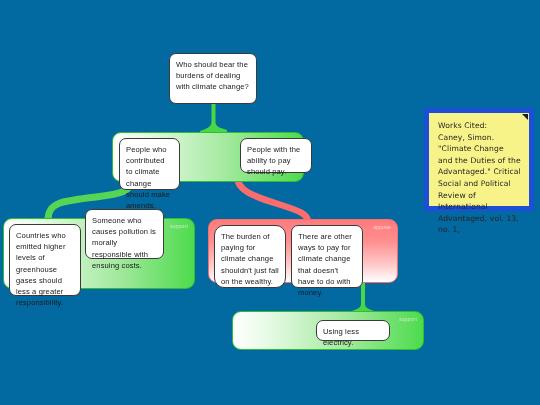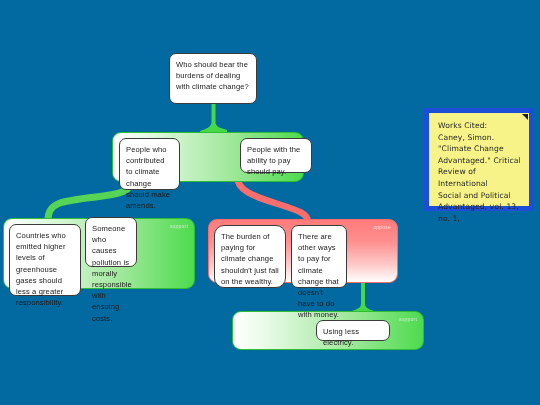--- a/index.html
+++ b/index.html
@@ -131,36 +131,37 @@
   <div class="group group-support" style="left:112px; top:132px; width:192px; height:50px;">
     <span class="group-label">support</span>
   </div>
   <div class="node" style="left:119px; top:138px; width:61px; height:52px;">People who contributed to climate change should make amends.</div>
   <div class="node" style="left:192px; top:138px; width:72px; height:35px;margin-left:48px;">People with the ability to pay should pay.</div>
 
   <div class="group group-support" style="left:3px; top:218px; width:192px; height:71px;">
     <span class="group-label">support</span>
   </div>
   <div class="node" style="left:9px; top:224px; width:72px; height:72px;">Countries who emitted higher levels of greenhouse gases should less a greater responsibility.</div>
-  <div class="node" style="left:85px; top:217px; width:52px; height:50px;">Someone who causes pollution is morally responsible with ensuing costs.</div>
+  <div class="node" style="left:85px; top:209px; width:79px; height:50px;">Someone who causes pollution is morally responsible with ensuing costs.</div>
 
   <div class="group group-oppose" style="left:208px; top:219px; width:190px; height:64px;">
     <span class="group-label on-red">oppose</span>
   </div>
   <div class="node" style="left:214px; top:225px; width:72px; height:63px;border-radius:10px;">The burden of paying for climate change shouldn't just fall on the wealthy.</div>
-  <div class="node" style="left:291px; top:225px; width:56px; height:63px;">There are other ways to pay for climate change that doesn't have to do with money.</div>
+  <div class="node" style="left:291px; top:225px; width:72px; height:63px;">There are other ways to pay for climate change that doesn't have to do with money.</div>
 
   <div class="group group-support" style="left:232px; top:311px; width:192px; height:39px;">
     <span class="group-label">support</span>
   </div>
   <div class="node" style="left:316px; top:320px; width:74px; height:21px;border-radius:7px;">Using less electricy.</div>
 
   <div class="sticky" style="left:424px; top:108px; width:110px; height:103px;">
     <div class="sticky-fold"></div>
     <span class="sticky-line">Works Cited:</span>
     <span class="sticky-line">Caney, Simon. "Climate Change</span>
+    <span class="sticky-line">and the Duties of the</span>
     <span class="sticky-line">Advantaged." Critical</span>
+    <span class="sticky-line">Social and Political</span>
     <span class="sticky-line">Review of International</span>
-    <span class="sticky-line">Social and Political</span>
     <span class="sticky-line">Advantaged, vol. 13, no. 1,</span>
   </div>
 
 </div>
 
 </body></html>

